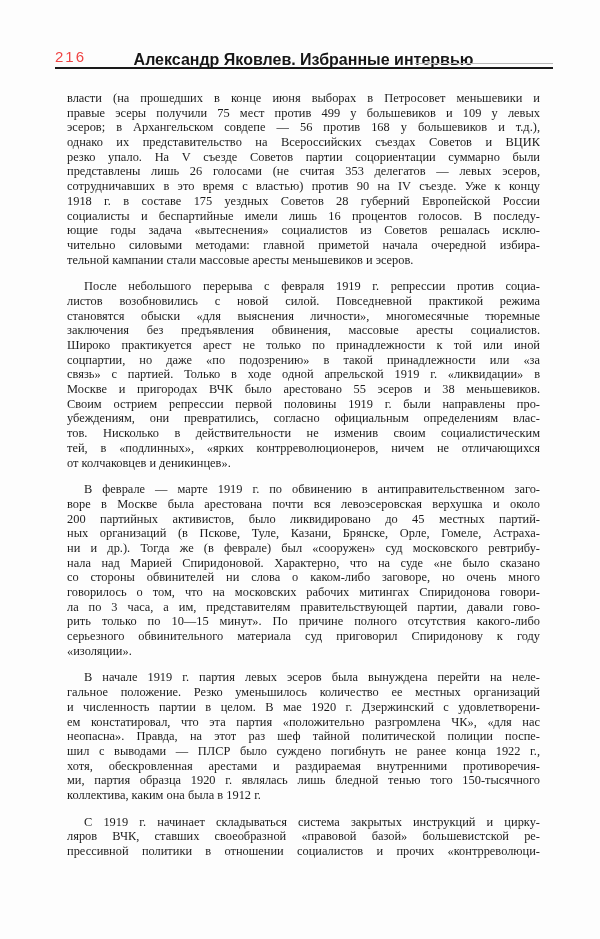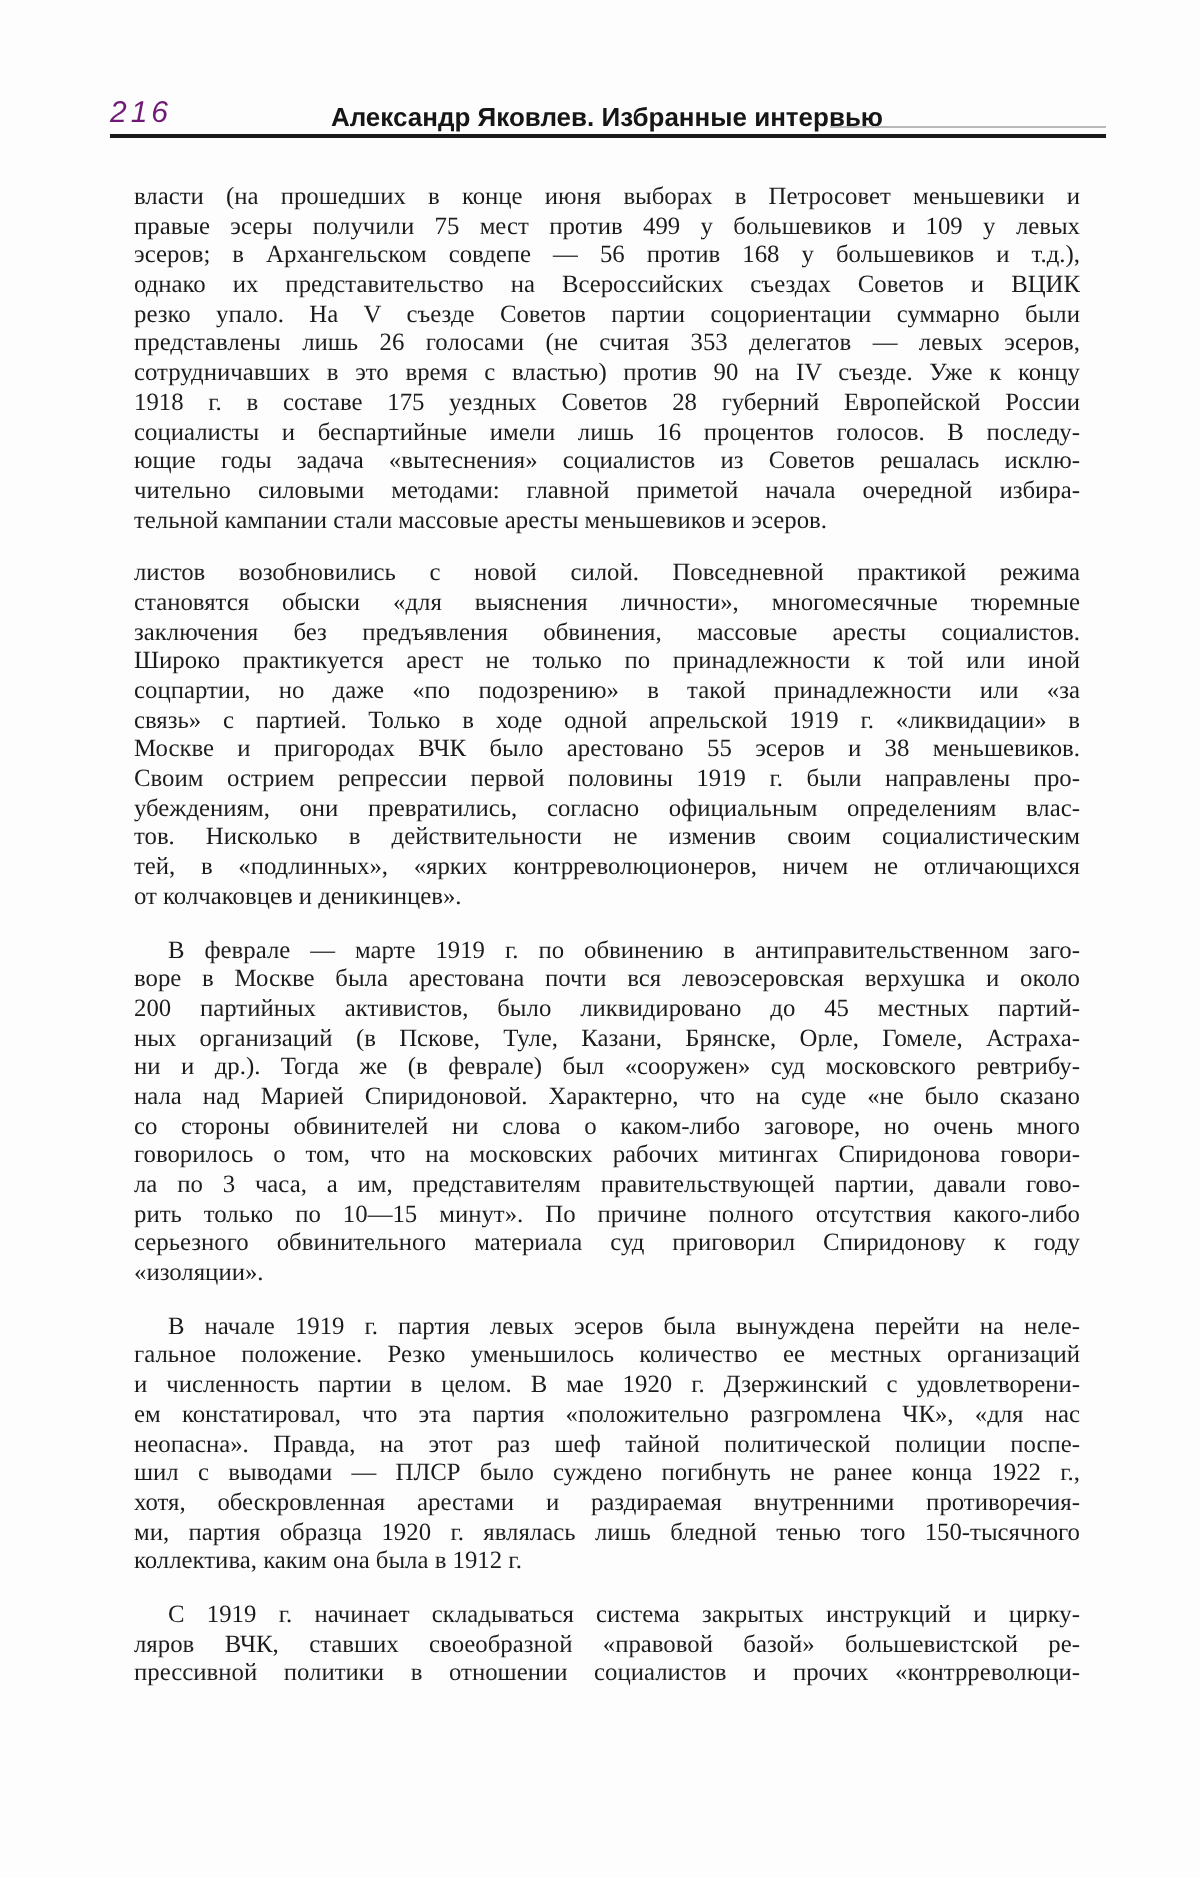--- a/index.html
+++ b/index.html
@@ -24,31 +24,30 @@
     height: 18px;
   }
   .page-number {
     position: absolute;
     left: 0;
     top: 0;
     font-family: "Liberation Sans", sans-serif;
     font-size: 15px;
     font-weight: 500;
     letter-spacing: 2px;
-    color: #701a75;
-    font-style: italic;
+    color: #ef4444;
   }
   .running-title {
     position: absolute;
     left: 0;
     right: 0;
     top: 3px;
     text-align: center;
     font-family: "Liberation Sans", sans-serif;
-    font-size: 13px;
+    font-size: 16px;
     font-weight: bold;
     color: #161616;
   }
   .header-hairline {
     position: absolute;
     top: 63px;
     left: 415px;
     width: 138px;
     height: 1px;
     background: #b8b8b8;
@@ -102,20 +101,21 @@
         <div class="line">резко упало. На V съезде Советов партии соцориентации суммарно были</div>
         <div class="line">представлены лишь 26 голосами (не считая 353 делегатов — левых эсеров,</div>
         <div class="line">сотрудничавших в это время с властью) против 90 на IV съезде. Уже к концу</div>
         <div class="line">1918 г. в составе 175 уездных Советов 28 губерний Европейской России</div>
         <div class="line">социалисты и беспартийные имели лишь 16 процентов голосов. В последу-</div>
         <div class="line">ющие годы задача «вытеснения» социалистов из Советов решалась исклю-</div>
         <div class="line">чительно силовыми методами: главной приметой начала очередной избира-</div>
         <div class="line lastline">тельной кампании стали массовые аресты меньшевиков и эсеров.</div>
       </div>
       <div class="paragraph">
+        <div class="line indent">После небольшого перерыва с февраля 1919 г. репрессии против социа-</div>
         <div class="line">листов возобновились с новой силой. Повседневной практикой режима</div>
         <div class="line">становятся обыски «для выяснения личности», многомесячные тюремные</div>
         <div class="line">заключения без предъявления обвинения, массовые аресты социалистов.</div>
         <div class="line">Широко практикуется арест не только по принадлежности к той или иной</div>
         <div class="line">соцпартии, но даже «по подозрению» в такой принадлежности или «за</div>
         <div class="line">связь» с партией. Только в ходе одной апрельской 1919 г. «ликвидации» в</div>
         <div class="line">Москве и пригородах ВЧК было арестовано 55 эсеров и 38 меньшевиков.</div>
         <div class="line">Своим острием репрессии первой половины 1919 г. были направлены про-</div>
         <div class="line">убеждениям, они превратились, согласно официальным определениям влас-</div>
         <div class="line">тов. Нисколько в действительности не изменив своим социалистическим</div>

